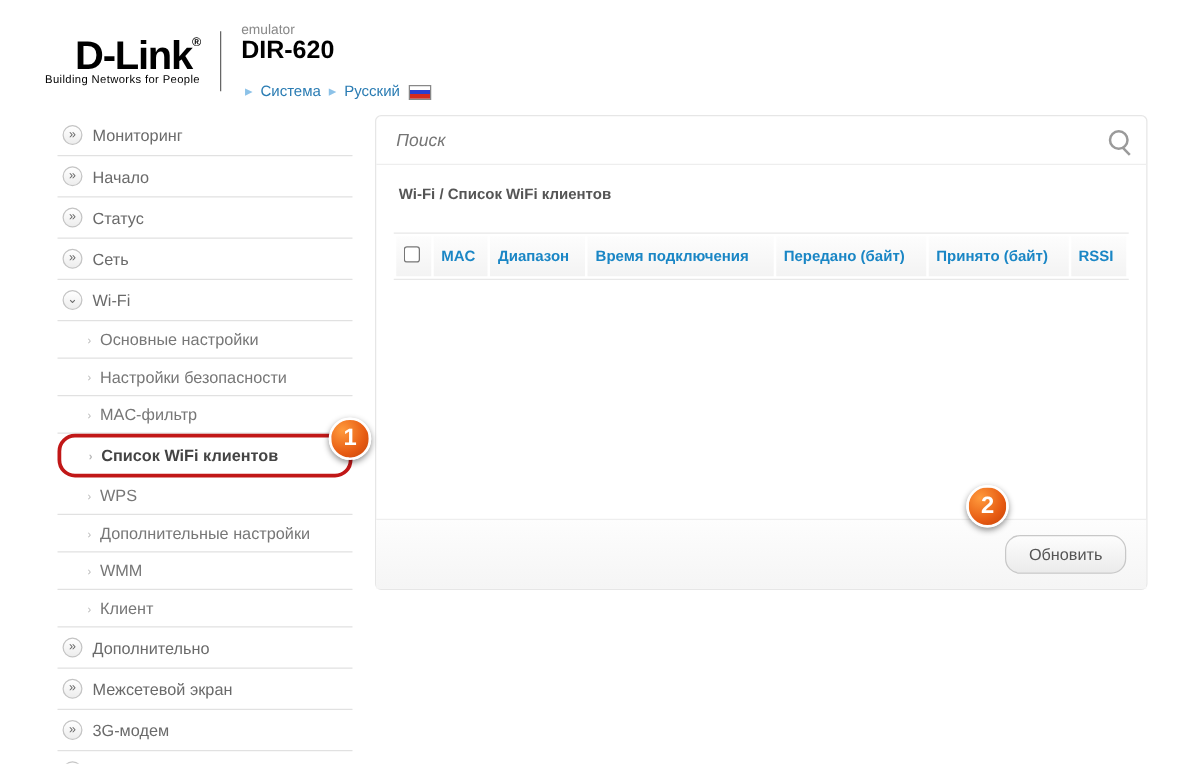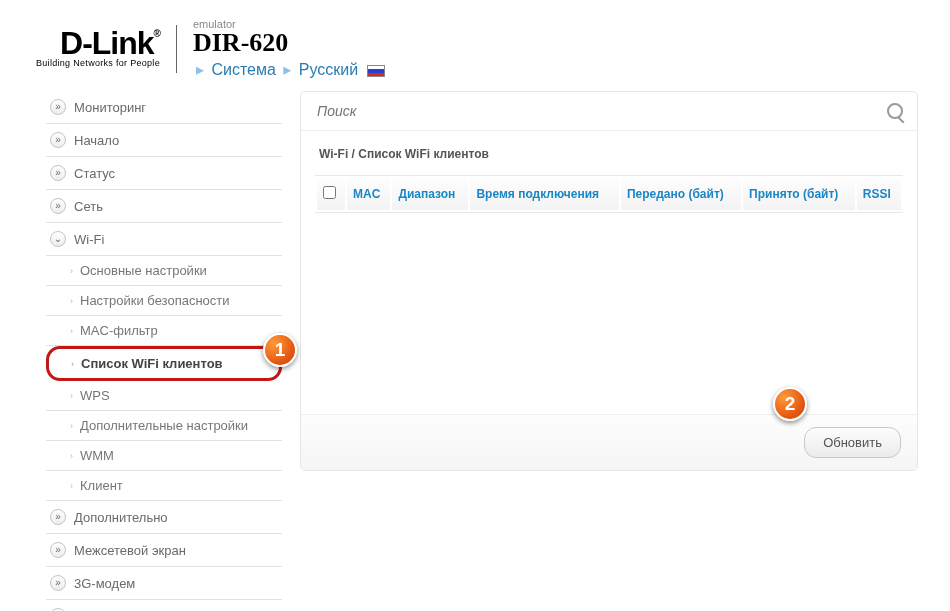--- a/index.html
+++ b/index.html
@@ -39,28 +39,27 @@
     letter-spacing: 0.3px;
   }
   .divider-vert {
     width: 1px;
     height: 48px;
     background: #666;
     margin: 0 16px;
   }
   .model-block .emu { font-size: 11px; color: #888; }
   .model-block .model {
-    font-size: 26px;
+    font-size: 20px;
     font-weight: bold;
     color: #000;
     line-height: 1;
-    margin-bottom: 4px;
-    font-family: Liberation Serif, serif;
-  }
-  .crumbs { font-size: 16px; }
+    margin-bottom: 16px;
+  }
+  .crumbs { font-size: 12px; }
   .crumbs .sep { color: #8cc2e8; margin: 0 3px; }
   .crumbs a { color: #2a7cb3; text-decoration: none; cursor: pointer; }
   .flag {
     display: inline-block; width: 18px; height: 12px;
     vertical-align: middle; margin-left: 4px;
     background: linear-gradient(to bottom,#fff 0%,#fff 33%,#2a3fd0 33%,#2a3fd0 66%,#d52b1e 66%,#d52b1e 100%);
     border: 1px solid #888;
   }
 
   .layout {
@@ -153,21 +152,21 @@
     width: 2px; height: 8px; background: #9a9a9a;
     transform: rotate(-45deg);
     bottom: -7px; right: -1px;
   }
   .page-title {
     font-size: 12px; font-weight: bold; color: #555;
     padding: 16px 18px 14px;
   }
   .tbl {
     width: calc(100% - 28px);
-    margin: 0 14px;
+    margin: 10px 14px;
     border-top: 1px solid #e8e8e8;
     border-bottom: 1px solid #e8e8e8;
   }
   .tbl th {
     text-align: left;
     color: #1a86c5;
     font-weight: bold;
     font-size: 12px;
     padding: 8px 6px;
     background: linear-gradient(#fdfdfd,#f3f3f3);

